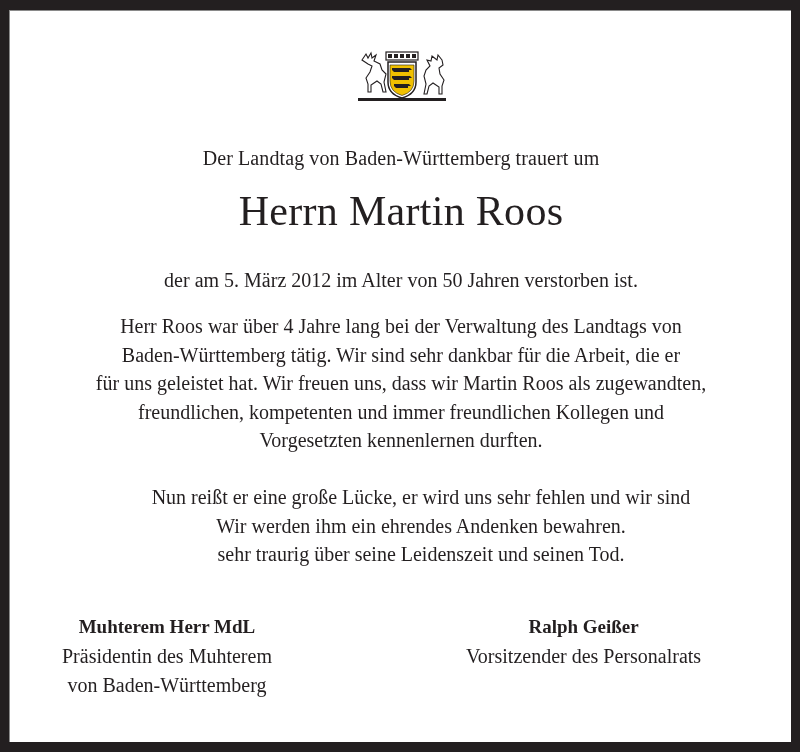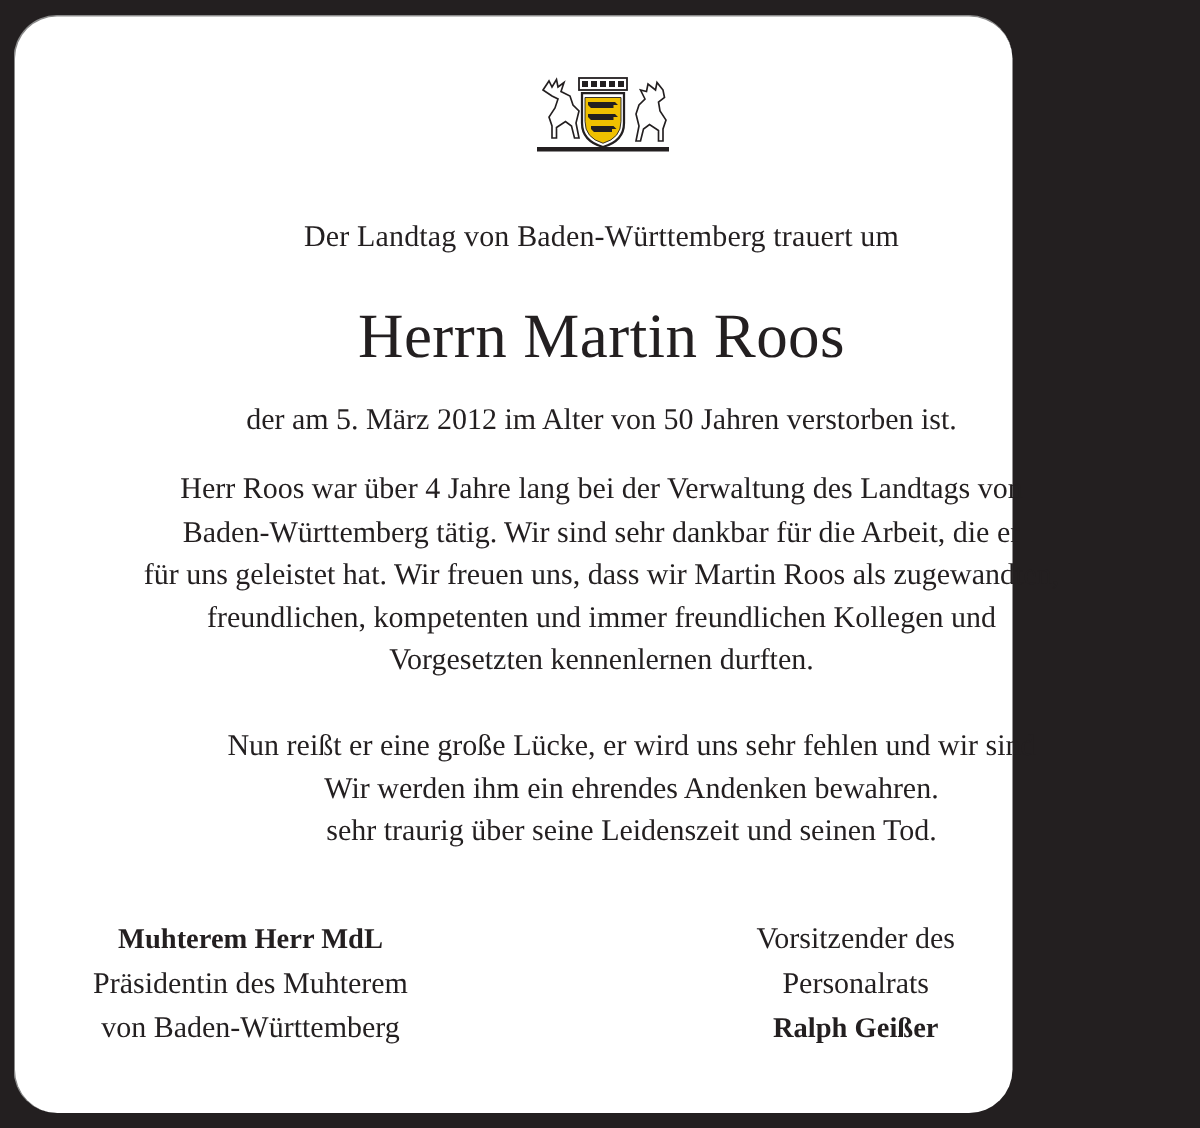--- a/index.html
+++ b/index.html
@@ -7,35 +7,34 @@
     width: 800px; height: 752px;
     background: #231f20;
     position: relative;
     overflow: hidden;
     font-family: "Liberation Serif", "DejaVu Serif", serif;
     color: #231f20;
   }
   .sheet {
     position: absolute;
     left: 9px; top: 10px;
-    width: 666px; height: 732px;
+    width: 782px; height: 732px;
     background: #ffffff;
     border-left: 1px solid #8a8a8a;
     border-top: 1px solid #8a8a8a;
     box-sizing: border-box;
-    border-radius: 29px;
   }
   .crest {
     position: absolute;
     left: 344px; top: 37px;
     width: 96px; height: 54px;
   }
   .center { position: absolute; left: 0; width: 782px; text-align: center; }
   .intro { top: 136px; font-size: 20px; letter-spacing: 0.1px; }
-  .name { top: 190px; font-size: 42px; letter-spacing: 0.3px; }
+  .name { top: 176px; font-size: 42px; letter-spacing: 0.3px; }
   .died { top: 258px; font-size: 20px; }
   .para { font-size: 20px; line-height: 28.5px; }
   .para1 { top: 301px; }
   .para2 { top: 472px; margin-left: 20px; }
   .sig { position: absolute; font-size: 20px; line-height: 29.5px; }
   .sig1 { left: 52px; top: 601px; }
   .sig2 { left: 456px; top: 601px; }
   .sig .signame { font-weight: bold; font-size: 19px; }
   .line { display: block; text-align: center; }
 </style>
@@ -85,17 +84,17 @@
     <span class="line">sehr traurig über seine Leidenszeit und seinen Tod.</span>
   </div>
 
   <div class="sig sig1">
     <span class="line signame">Muhterem Herr MdL</span>
     <span class="line">Präsidentin des Muhterem</span>
     <span class="line">von Baden-Württemberg</span>
   </div>
 
   <div class="sig sig2">
+    <span class="line signame">Ralph Geißer</span>
     <span class="line">Vorsitzender des Personalrats</span>
-    <span class="line signame">Ralph Geißer</span>
   </div>
 
 </div>
 
 </body></html>

